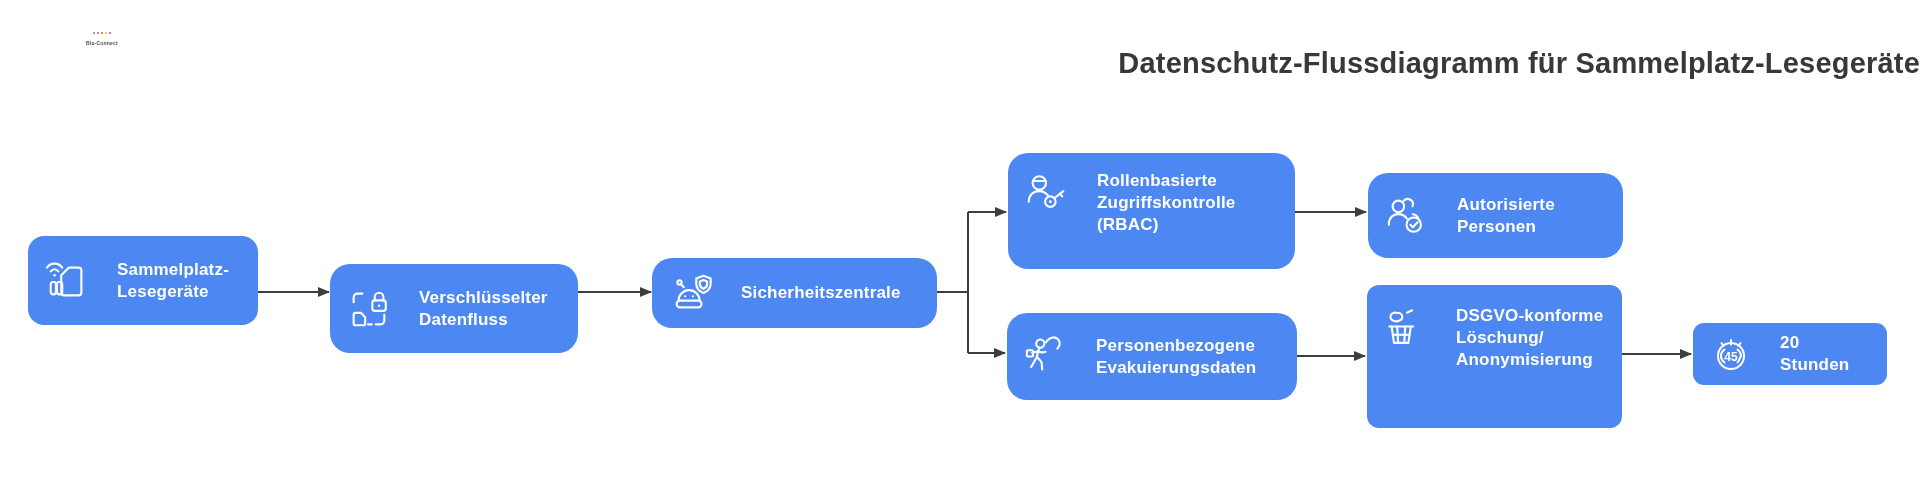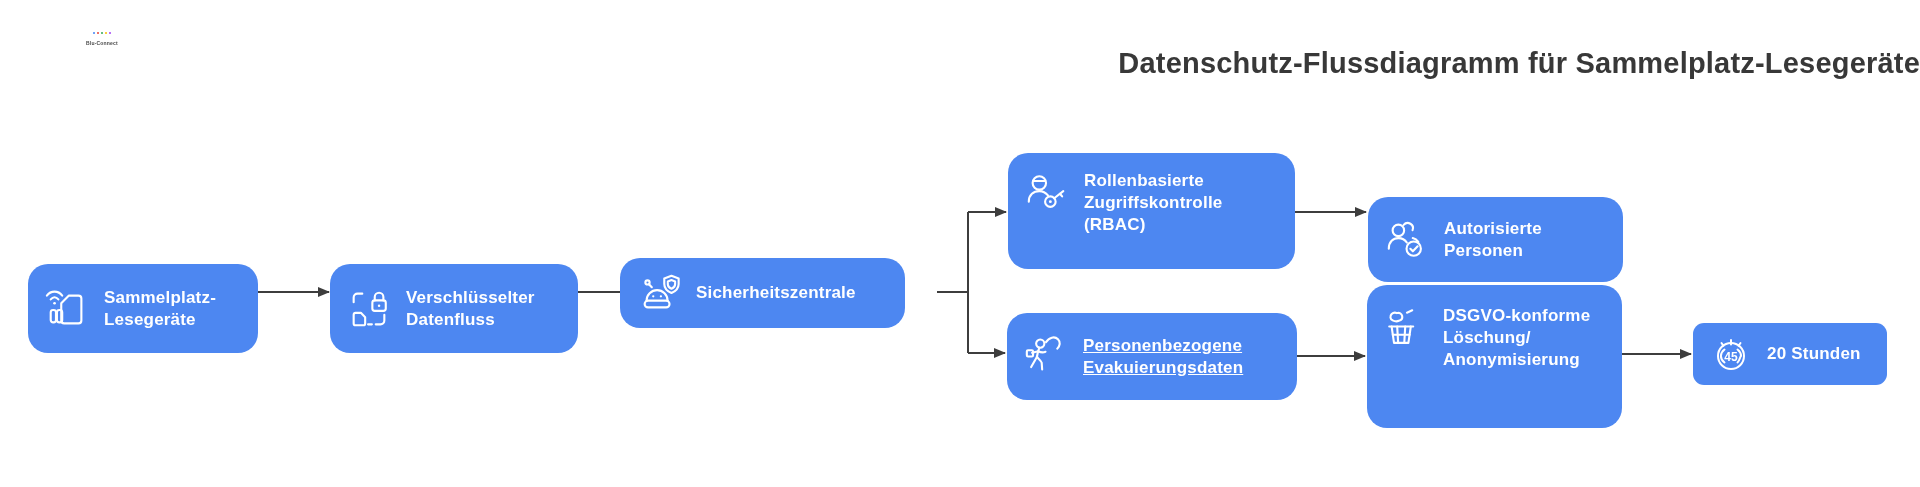--- a/index.html
+++ b/index.html
@@ -20,37 +20,37 @@
   
   .title {
     position:absolute; top:47px; left:20px; width:1900px;
     text-align:right; font-size:29px; font-weight:bold; color:#383838;
     letter-spacing:0.2px;
   }
 
   
   .node {
     position:absolute; background:#4d87f1; border-radius:20px;
-    color:#ffffff; display:flex; align-items:center; gap:14px;
+    color:#ffffff; display:flex; align-items:center; gap:27px;
     padding:0 16px; box-sizing:border-box;
   }
   .node .label {
     font-weight:bold; font-size:17px; line-height:22px;
     white-space:pre-line; letter-spacing:0.2px;
   }
   .node svg.icon { flex:0 0 auto; }
   .node.top { align-items:flex-start; }
 
-  .n1 { left:28px;   top:264px; width:230px; height:89px; }
+  .n1 { left:28px;   top:236px; width:230px; height:89px;border-radius:16px; }
   .n2 { left:330px;  top:264px; width:248px; height:89px; }
-  .n3 { left:620px;  top:258px; width:285px; height:70px; }
+  .n3 { left:652px;  top:258px; width:285px; height:70px; }
   .n4 { left:1008px; top:153px; width:287px; height:116px; padding-top:17px; }
-  .n5 { left:1368px; top:173px; width:255px; height:85px;margin-top:24px; }
-  .n6 { left:1007px; top:313px; width:290px; height:87px;text-decoration:underline; }
-  .n7 { left:1367px; top:285px; width:255px; height:143px; padding-top:20px; }
+  .n5 { left:1368px; top:173px; width:255px; height:85px; }
+  .n6 { left:1007px; top:313px; width:290px; height:87px; }
+  .n7 { left:1367px; top:285px; width:255px; height:143px; padding-top:20px;border-radius:12px; }
   .n8 { left:1693px; top:323px; width:194px; height:62px; border-radius:11px; }
 
   svg.connectors { position:absolute; left:0; top:0; pointer-events:none; }
   .conn { stroke:#3d3d3d; stroke-width:2; fill:none; }
 </style>
 </head>
 <body>
 
 <div class="canvas">
 

